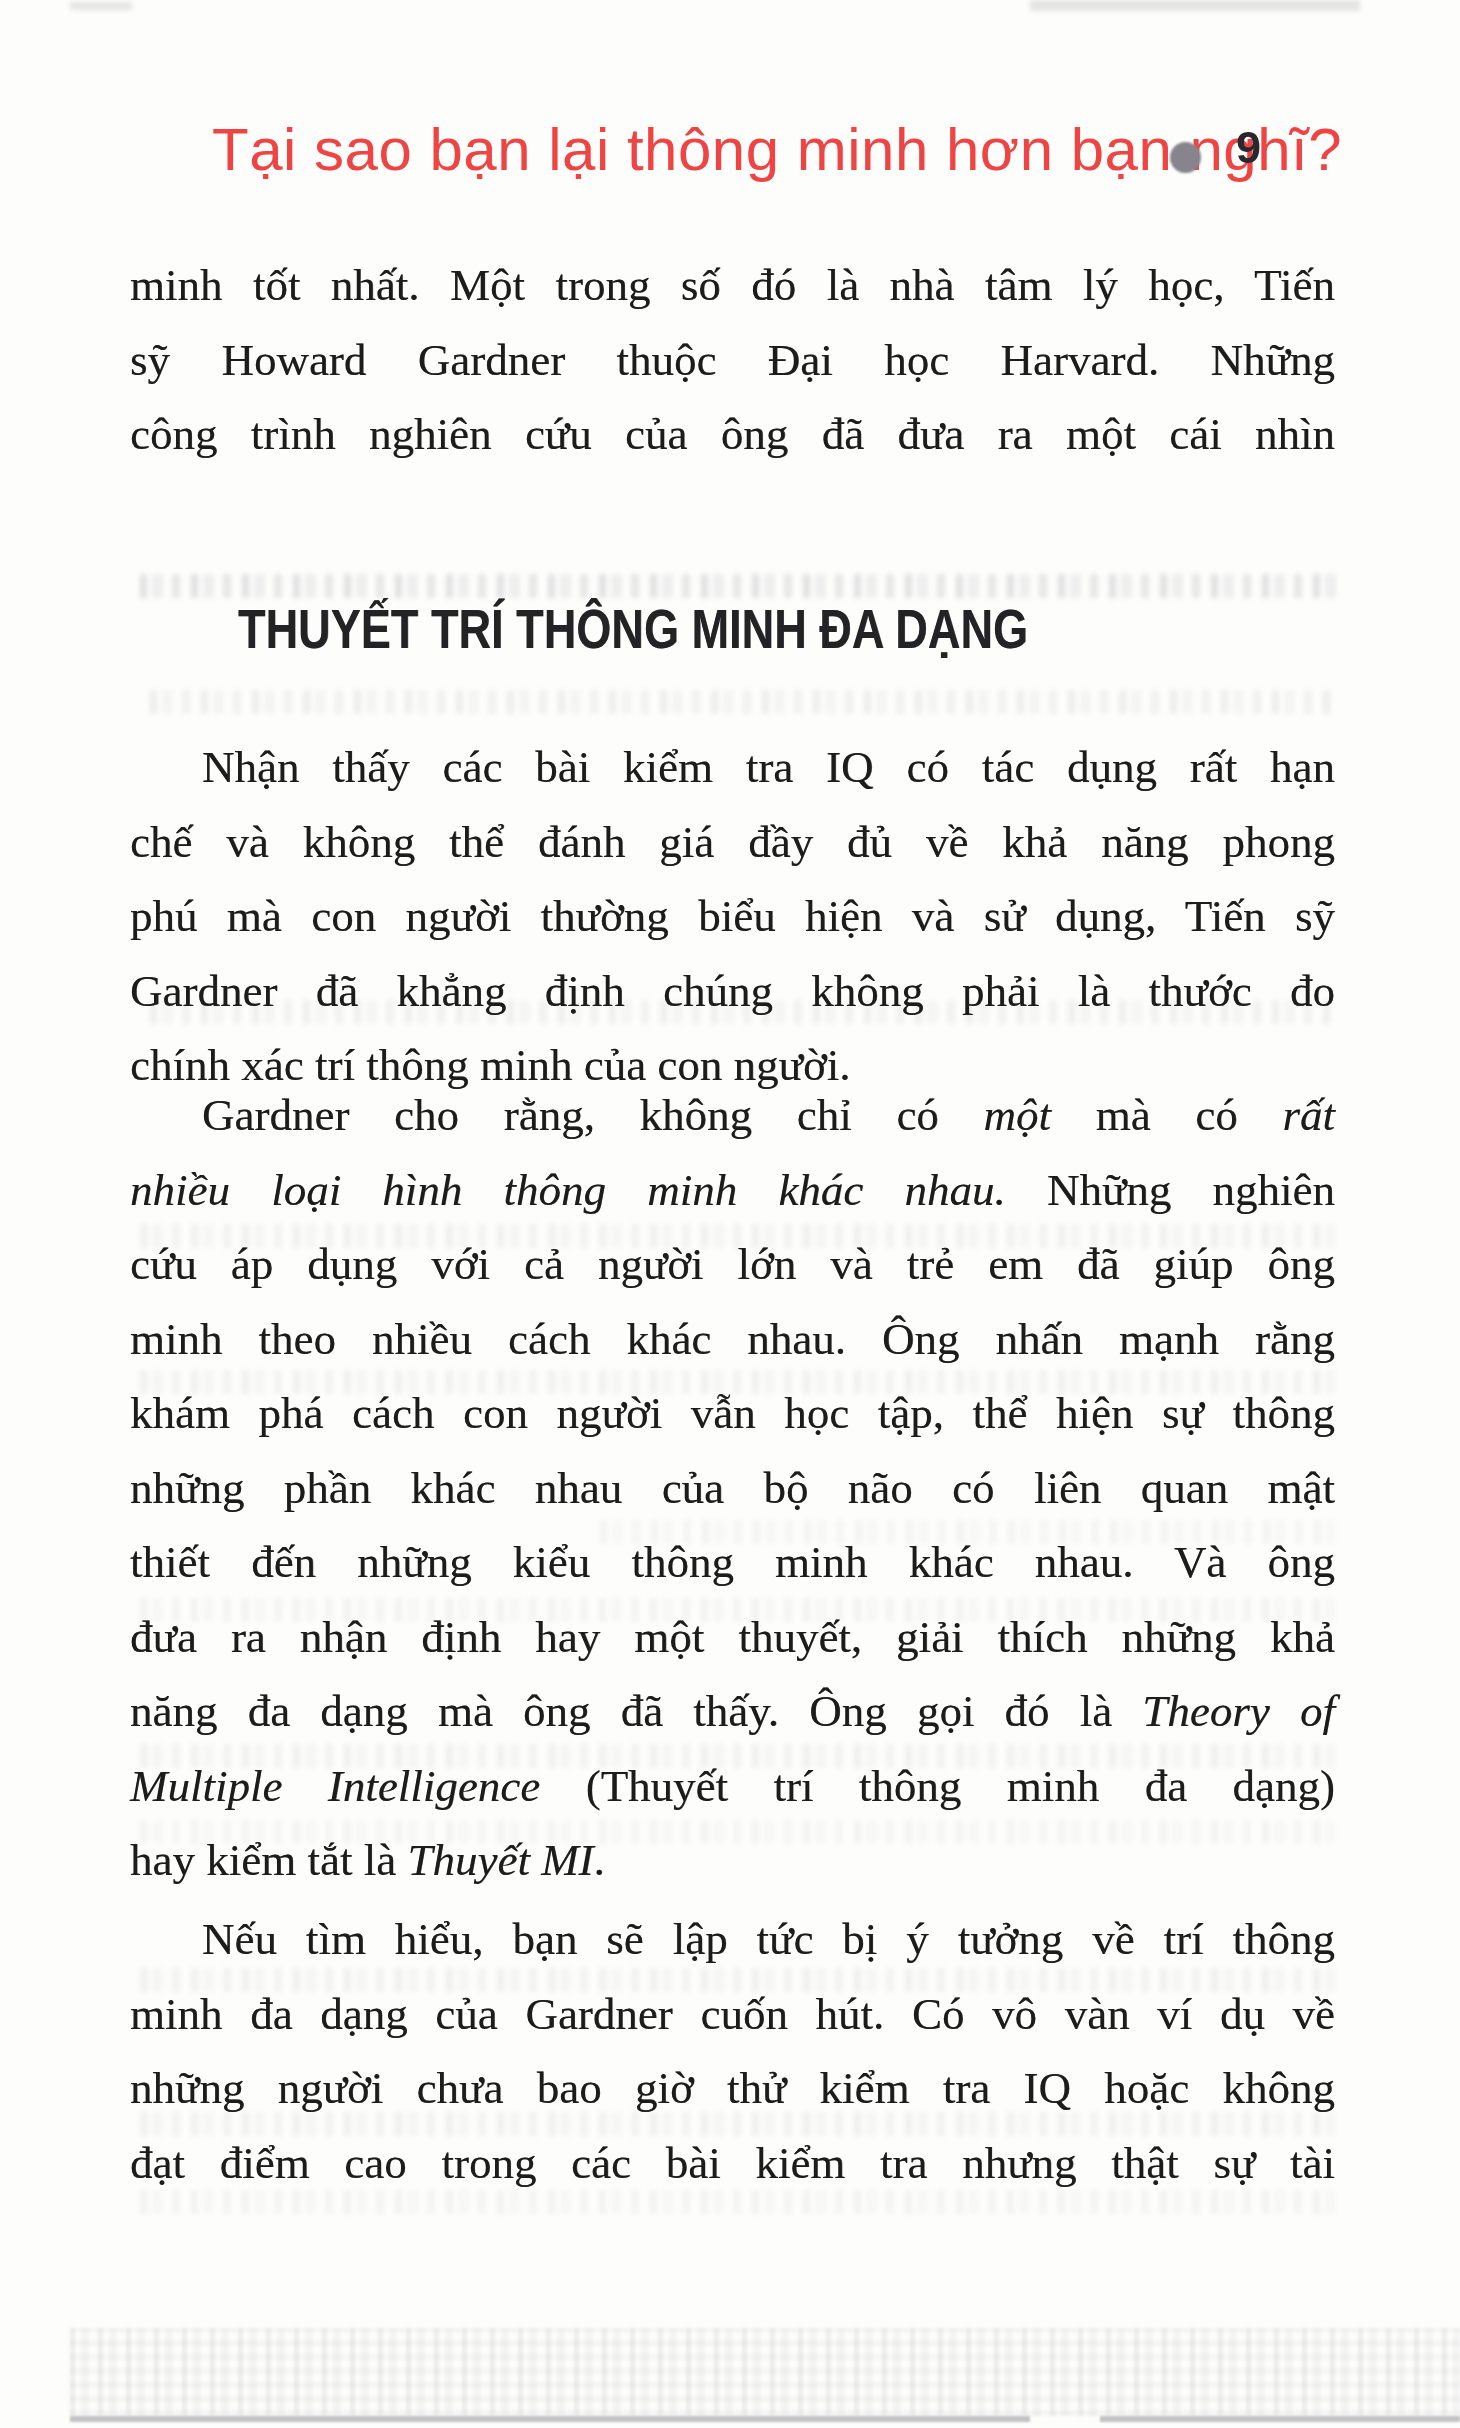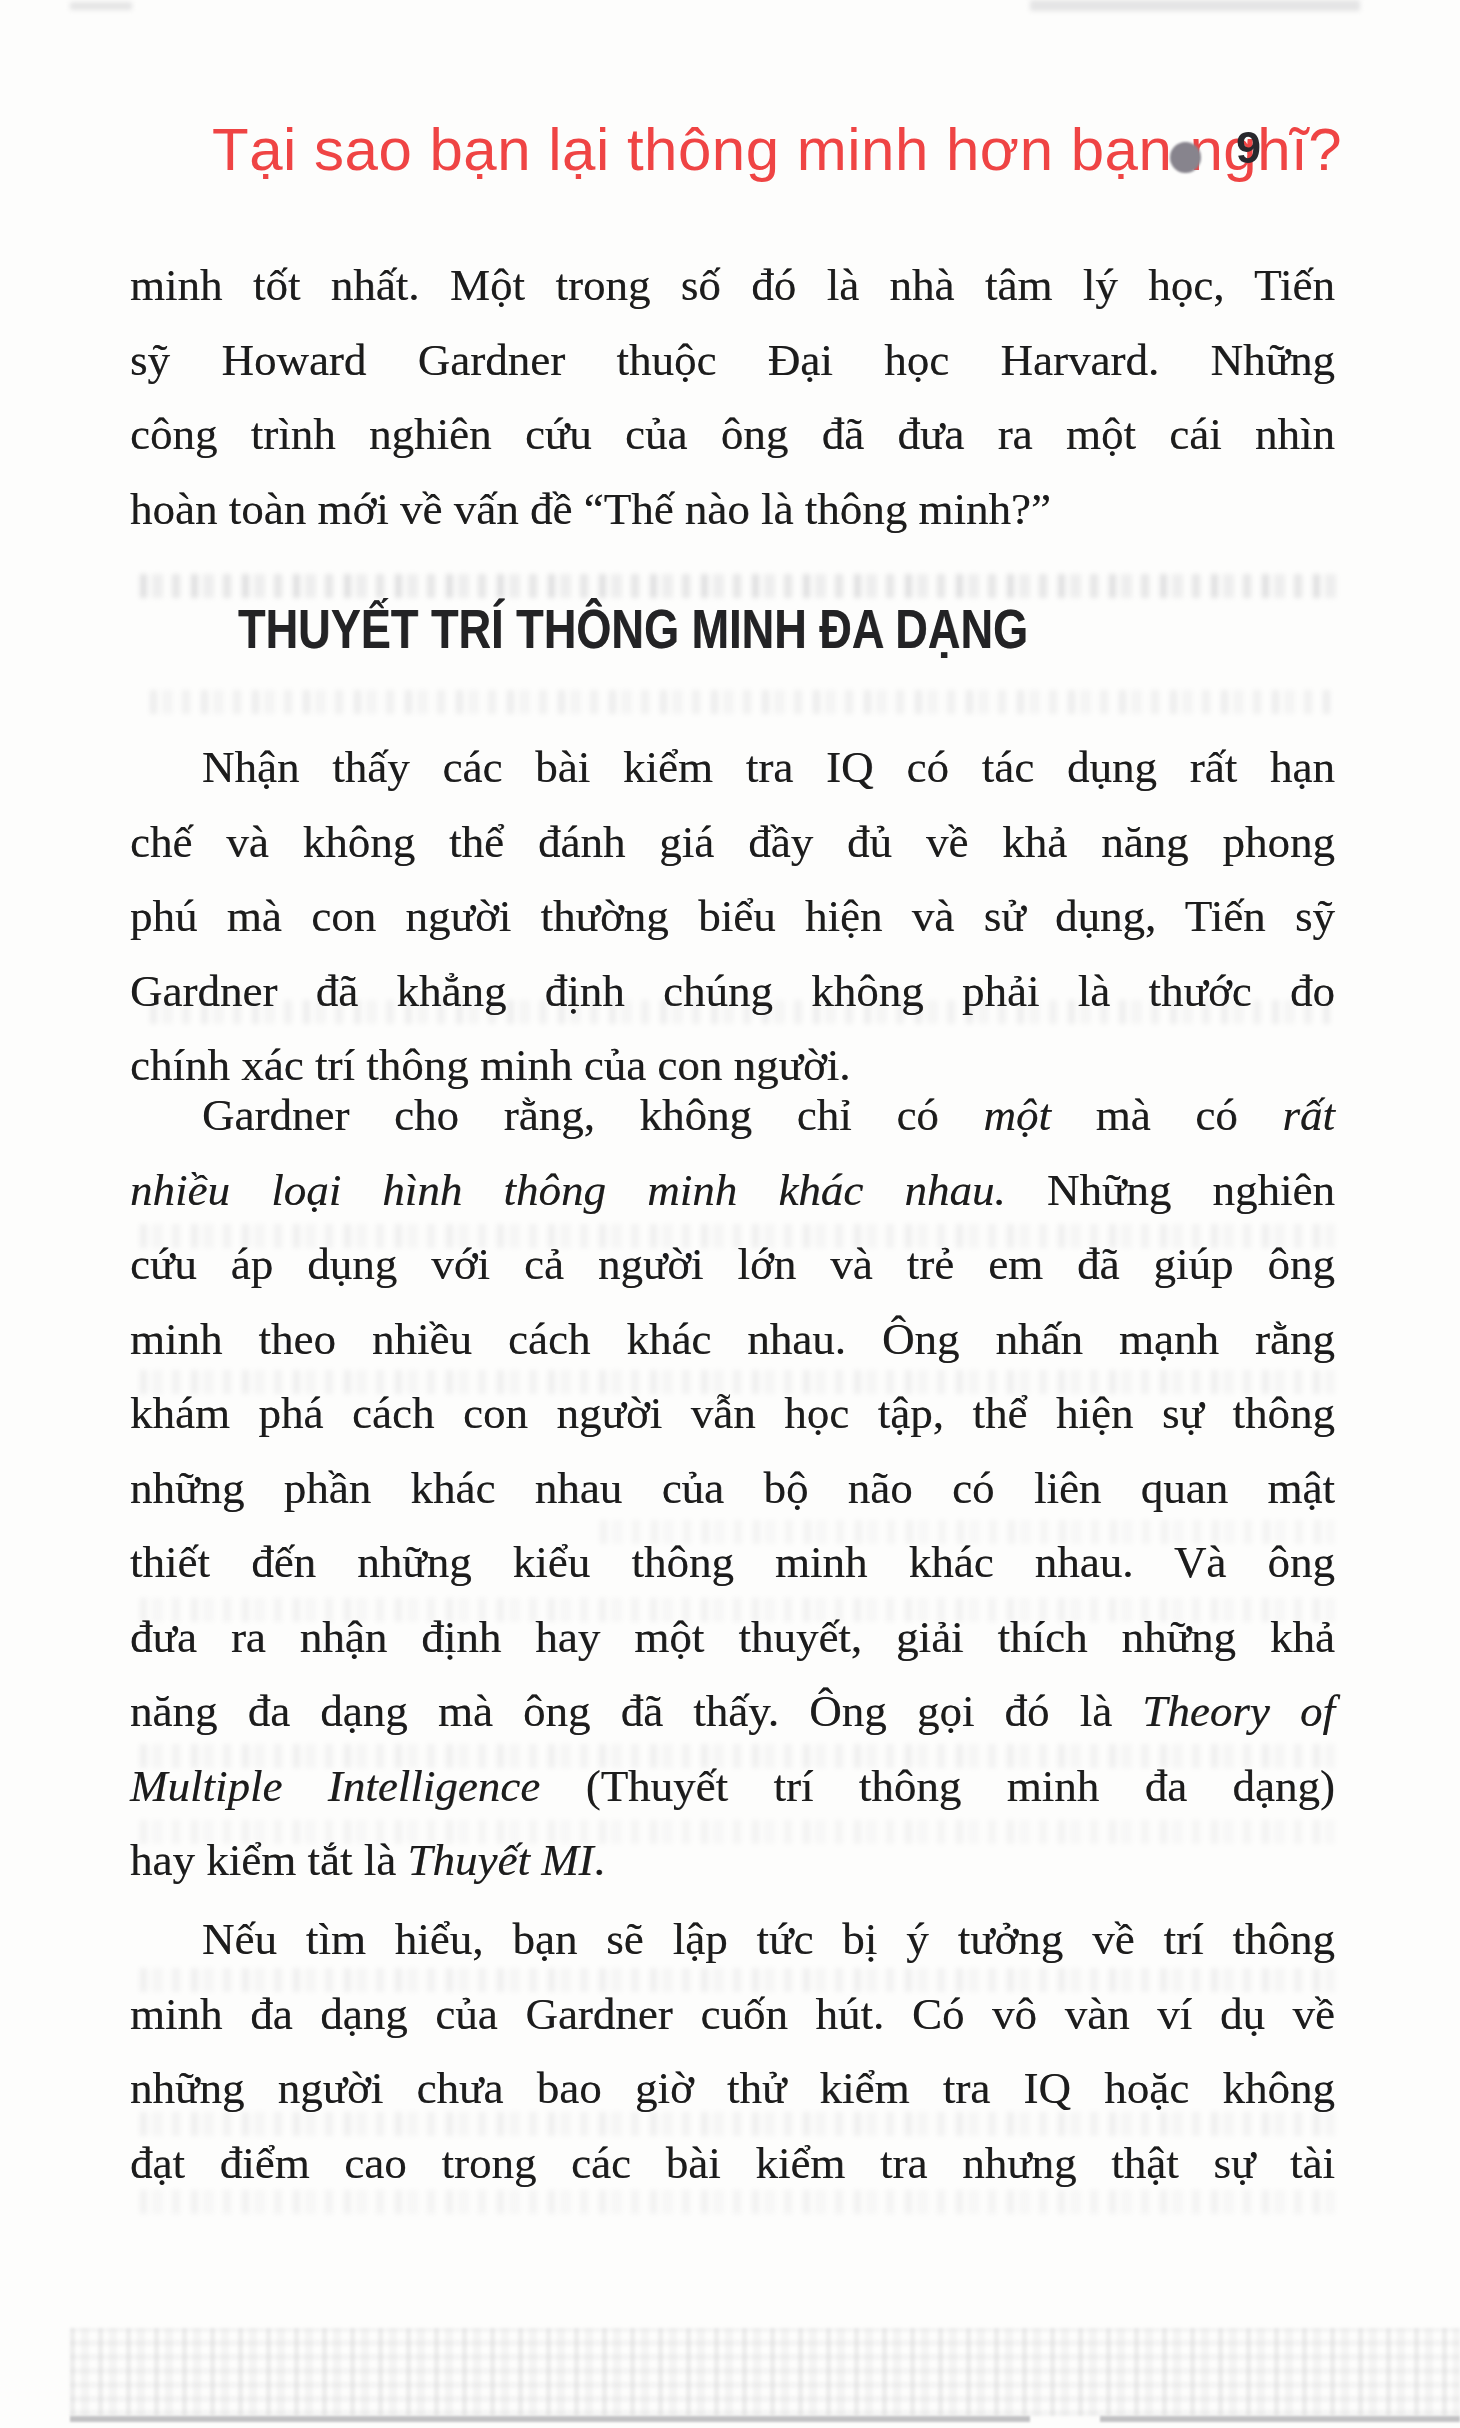--- a/index.html
+++ b/index.html
@@ -106,21 +106,20 @@
     <div class="header-pagenum">9</div>
   </div>
 
   <div class="section-heading">THUYẾT TRÍ THÔNG MINH ĐA DẠNG</div>
 
   <div class="body-text">
       <div class="para para-0">
         <div class="line"><span>minh tốt nhất. Một trong số đó là nhà tâm lý học, Tiến</span></div>
         <div class="line"><span>sỹ Howard Gardner thuộc Đại học Harvard. Những</span></div>
         <div class="line"><span>công trình nghiên cứu của ông đã đưa ra một cái nhìn</span></div>
-        <div class="line para-end"><span>hoàn toàn mới về vấn đề “Thế nào là thông minh?”</span></div>
       </div>
       <div class="para para-1">
         <div class="line indent"><span>Nhận thấy các bài kiểm tra IQ có tác dụng rất hạn</span></div>
         <div class="line"><span>chế và không thể đánh giá đầy đủ về khả năng phong</span></div>
         <div class="line"><span>phú mà con người thường biểu hiện và sử dụng, Tiến sỹ</span></div>
         <div class="line"><span>Gardner đã khẳng định chúng không phải là thước đo</span></div>
         <div class="line para-end"><span>chính xác trí thông minh của con người.</span></div>
       </div>
       <div class="para para-2">
         <div class="line indent"><span>Gardner cho rằng, không chỉ có </span><em>một</em><span> mà có </span><em>rất</em></div>

